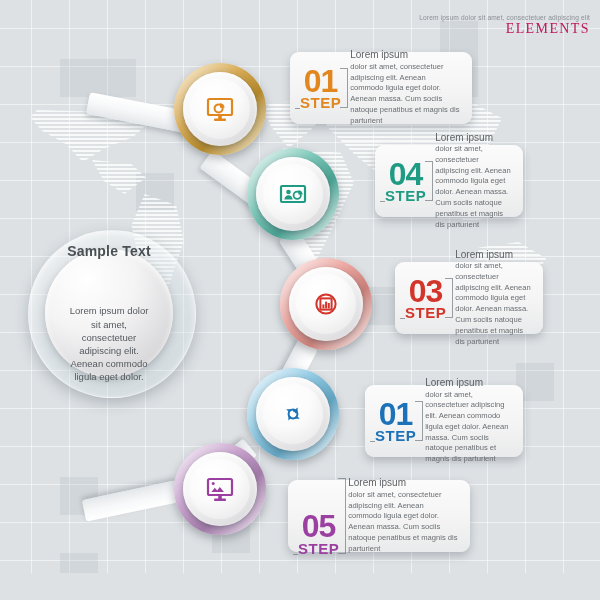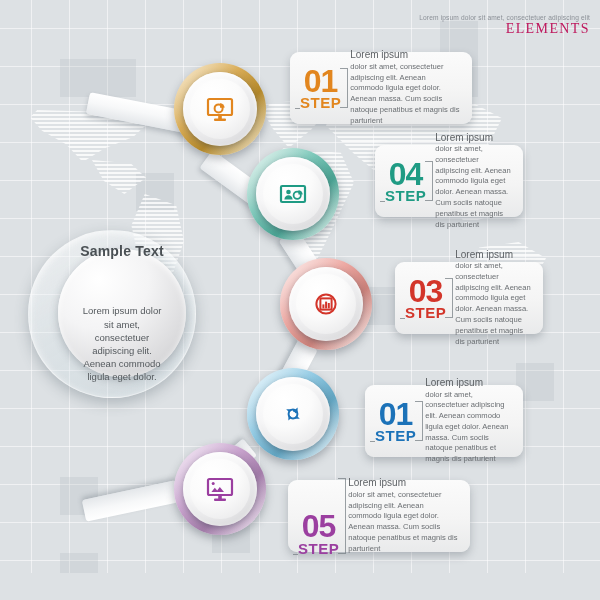--- a/index.html
+++ b/index.html
@@ -207,21 +207,21 @@
           <path d="M6.4 18 l3.4-4.2 2.4 2.6 2.6-3.4 4.2 5 z" fill="#9b3fa0"></path>
           <circle cx="8.2" cy="9.6" r="1.5" fill="#9b3fa0"></circle>
           <rect x="13.2" y="21" width="3.6" height="4" fill="#9b3fa0"></rect>
           <rect x="9" y="24.6" width="12" height="2.4" rx="1" fill="#9b3fa0"></rect>
         </svg>
       </div>
     </div>
   </div>
 
   <div class="center-outer" style="left:28px;top:230px;width:166px;height:166px;"></div>
-  <div class="center-inner" style="left:58px;top:249px;width:128px;height:128px;text-align:center;">
+  <div class="center-inner" style="left:45px;top:249px;width:128px;height:128px;text-align:center;">
     <div style="position:relative;width:100%;">
       <div class="center-title">Sample Text</div>
       <div class="center-body">Lorem ipsum dolor sit amet, consectetuer adipiscing elit. Aenean commodo ligula eget dolor.</div>
     </div>
   </div>
 
   <div class="card" style="left:290px;top:52px;width:182px;height:72px;">
     <div class="num-wrap">
       <div class="num" style="color:#e2861f;">01</div>
       <div class="step-lbl" style="color:#e2861f;">STEP</div>

